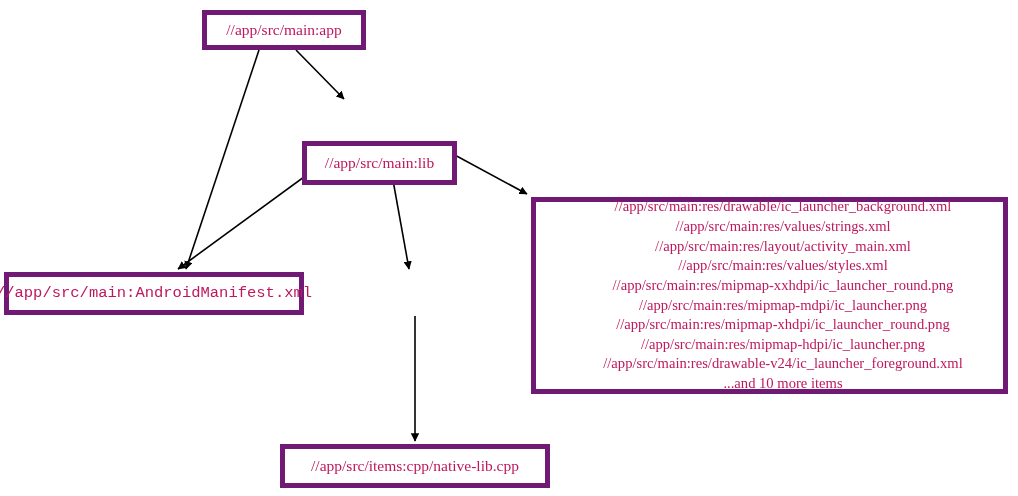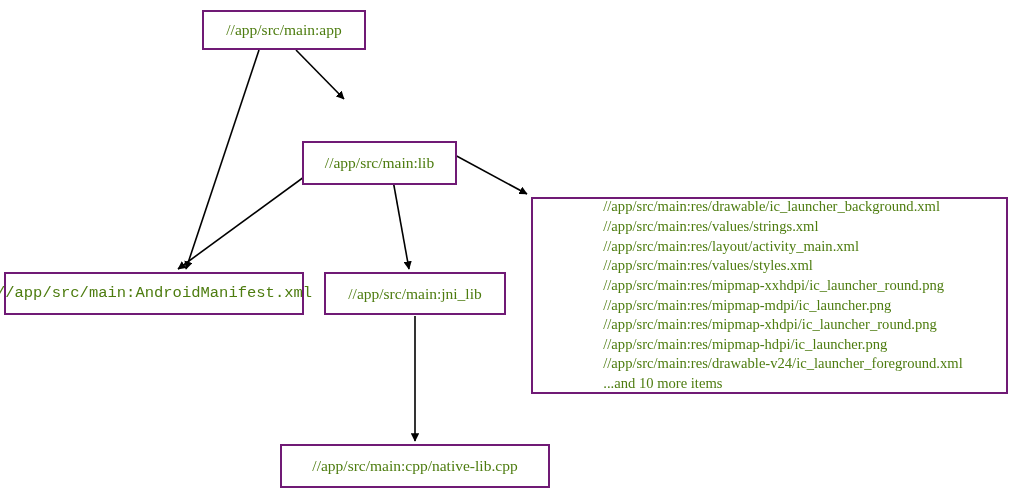--- a/index.html
+++ b/index.html
@@ -19,26 +19,27 @@
     position: absolute;
     left: 0;
     top: 0;
     width: 1018px;
     height: 496px;
     pointer-events: none;
   }
   .node {
     position: absolute;
     box-sizing: border-box;
-    border: 2px solid #701a75;
+    border: 5px solid #701a75;
     background: #ffffff;
     display: flex;
     align-items: center;
     justify-content: center;
-    color: #4d7c0f;
+    text-align: center;
+    color: #be185d;
     font-family: "Liberation Serif", "DejaVu Serif", serif;
     font-size: 15.5px;
     line-height: 1.26;
     white-space: pre;
   }
   .node-label {
     display: block;
     white-space: pre;
   }
   .node-multiline {
@@ -74,34 +75,31 @@
   </div>
 
   <div class="node" style="left:302px; top:102px; width:155px; height:44px;margin-top:39px;">
     <span class="node-label">//app/src/main:lib</span>
   </div>
 
   <div class="node" style="left:4px; top:272px; width:300px; height:43px;font-family:Liberation Mono, monospace;">
     <span class="node-label">//app/src/main:AndroidManifest.xml</span>
   </div>
 
-  <div class="node" style="left:324px; top:272px; width:182px; height:43px;">
-    <span class="node-label">//app/src/main:jni_lib</span>
-  </div>
 
   <div class="node node-multiline" style="left:531px; top:197px; width:477px; height:197px;padding-left:33px;">
     <span class="node-label">//app/src/main:res/drawable/ic_launcher_background.xml
 //app/src/main:res/values/strings.xml
 //app/src/main:res/layout/activity_main.xml
 //app/src/main:res/values/styles.xml
 //app/src/main:res/mipmap-xxhdpi/ic_launcher_round.png
 //app/src/main:res/mipmap-mdpi/ic_launcher.png
 //app/src/main:res/mipmap-xhdpi/ic_launcher_round.png
 //app/src/main:res/mipmap-hdpi/ic_launcher.png
 //app/src/main:res/drawable-v24/ic_launcher_foreground.xml
 ...and 10 more items</span>
   </div>
 
   <div class="node" style="left:280px; top:444px; width:270px; height:44px;">
-    <span class="node-label">//app/src/main:cpp/native-lib.cpp</span>
+    <span class="node-label">//app/src/items:cpp/native-lib.cpp</span>
   </div>
 
 </div>
 
 </body></html>

